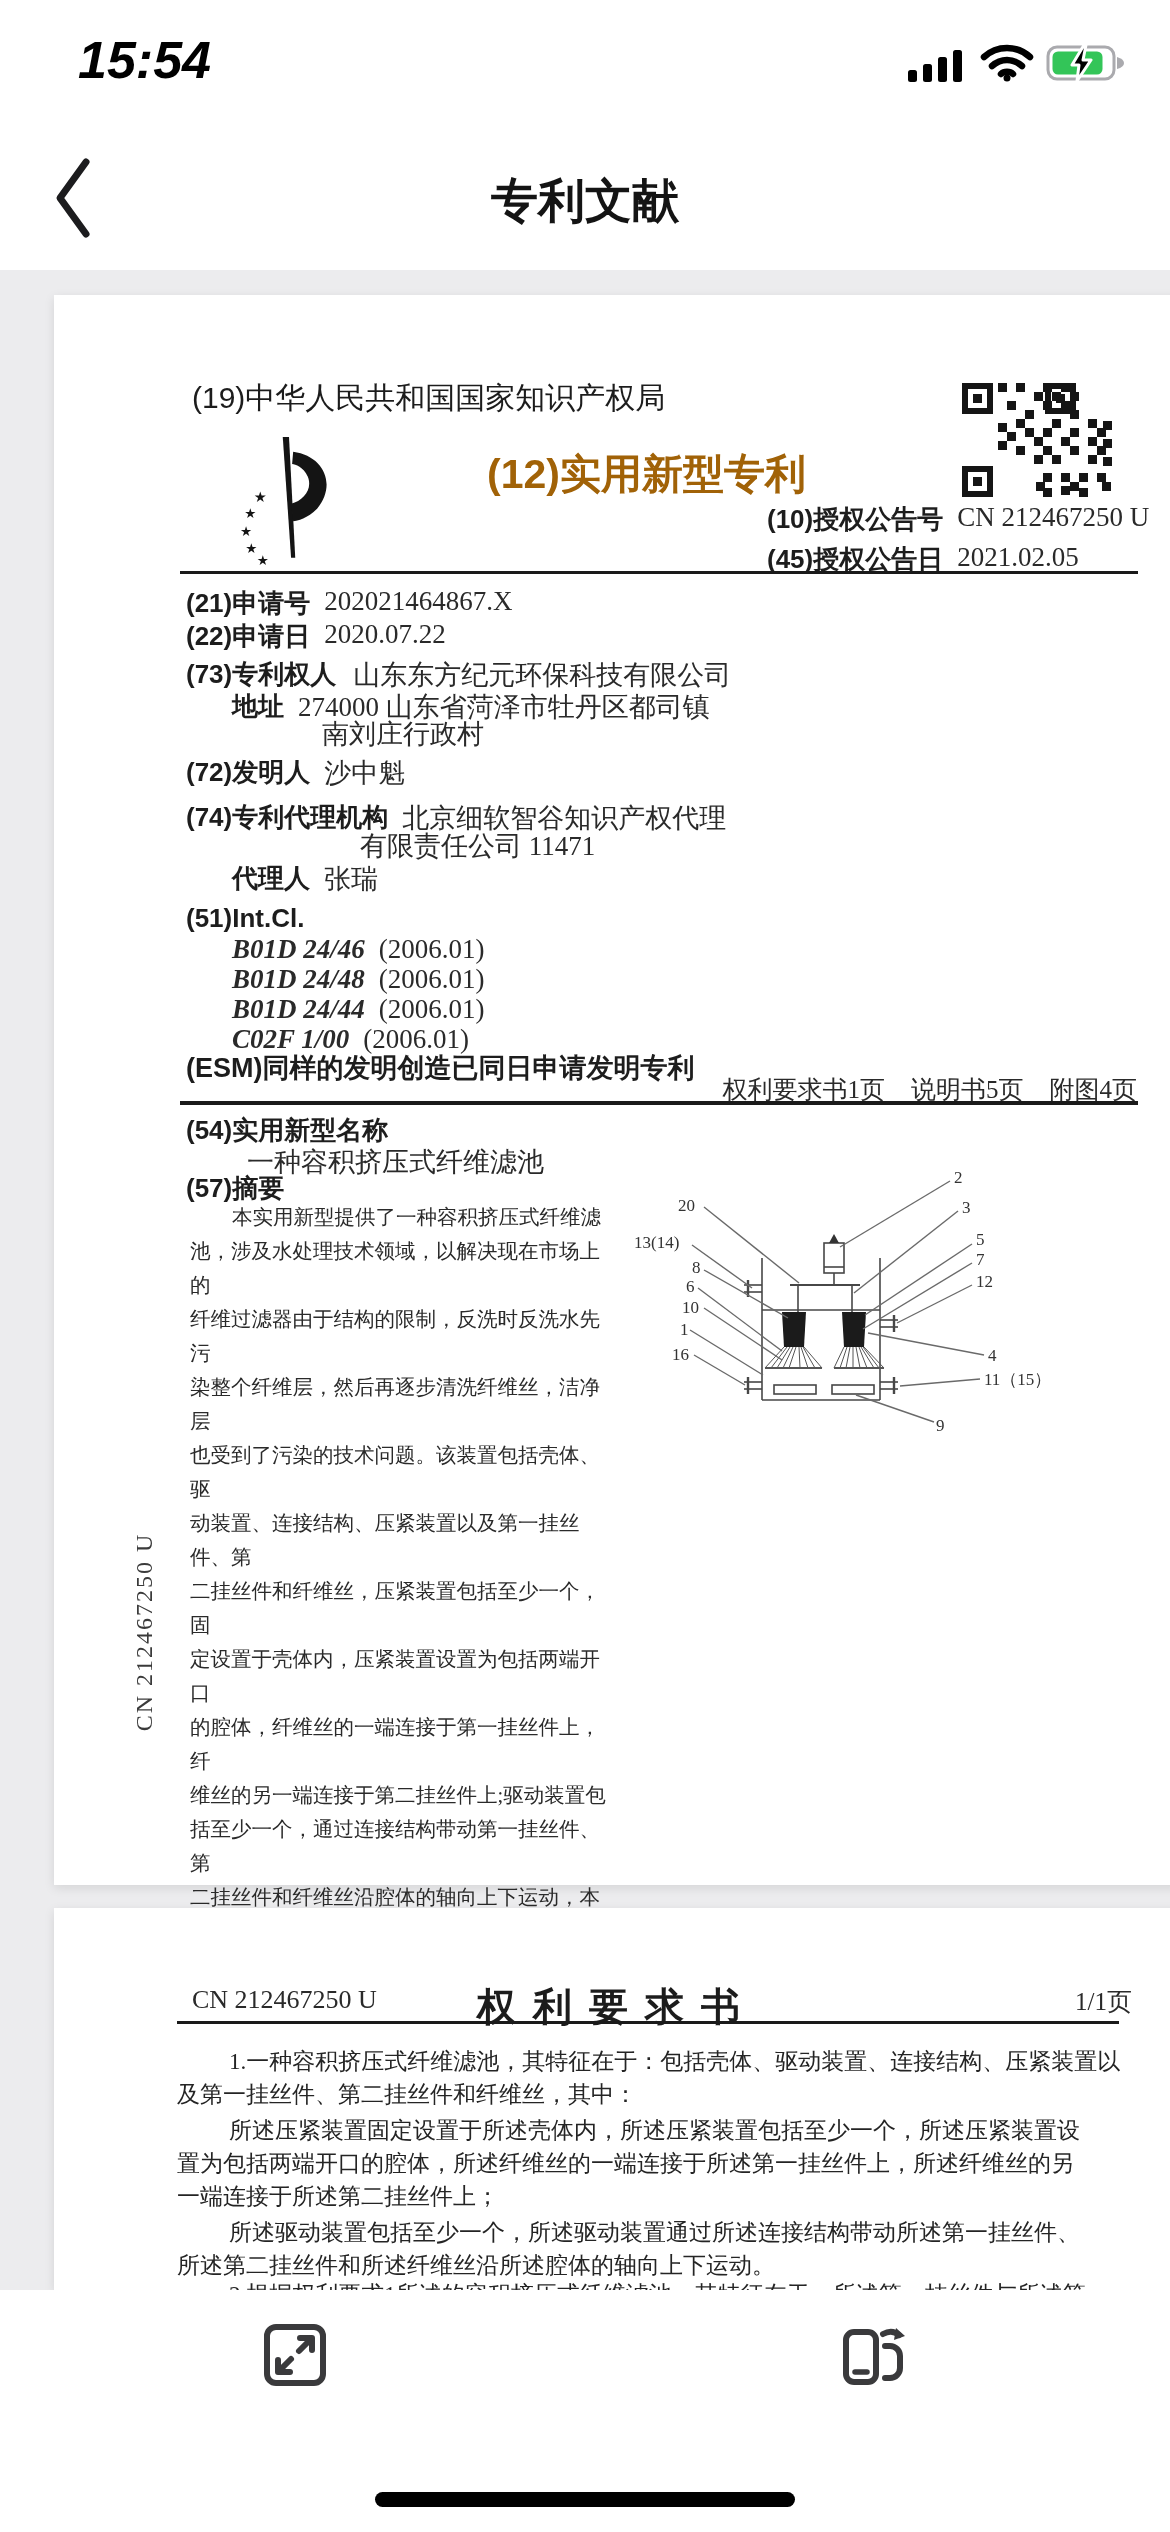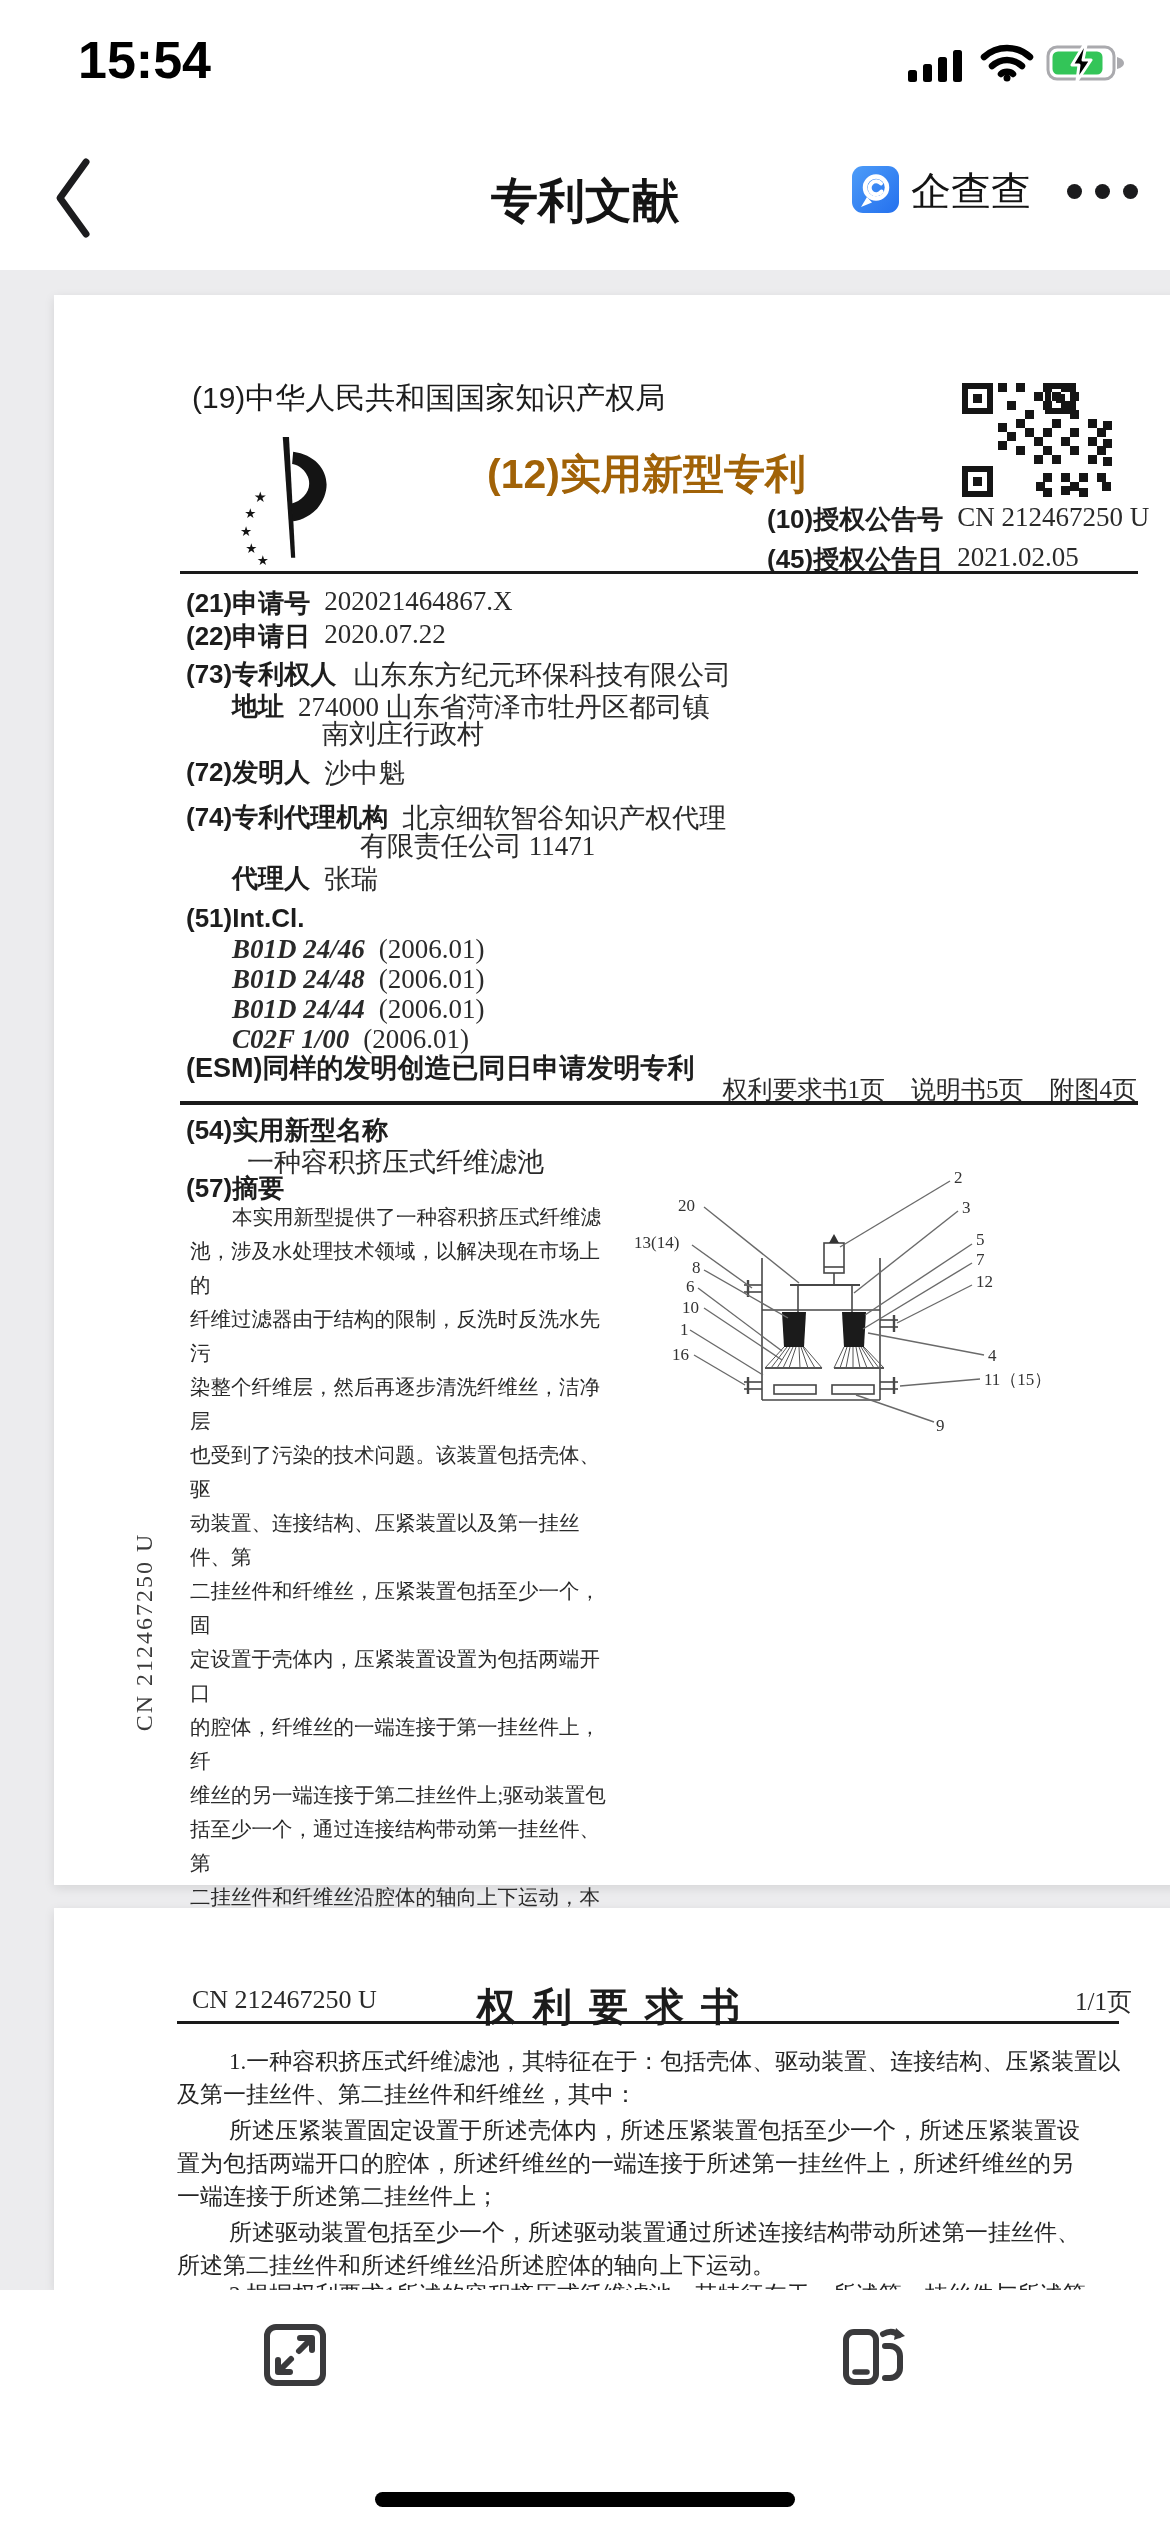--- a/index.html
+++ b/index.html
@@ -1,20 +1,20 @@
 <!DOCTYPE html>
 <html><head>
 <meta charset="utf-8">
 <style>
   html,body{margin:0;padding:0;}
   body{width:1170px;height:2532px;position:relative;background:#ececee;
        font-family:"Liberation Sans",sans-serif;overflow:hidden;}
   .abs{position:absolute;}
   
-  .status-bar{left:0;top:0;width:1170px;height:130px;background:#fff;}
+  .status-bar{left:0;top:0;width:1170px;height:130px;background:#fff;font-style:italic;}
   .time{left:78px;top:30px;font-size:52px;font-weight:700;color:#000;letter-spacing:0;}
   .sicons{right:38px;top:44px;display:flex;align-items:flex-end;gap:12px;}
   
   .nav-bar{left:0;top:130px;width:1170px;height:140px;background:#fff;}
   .nav-bar::after{content:"";position:absolute;left:0;top:140px;width:100%;height:16px;
       background:linear-gradient(rgba(0,0,0,.10),rgba(0,0,0,0));}
   .nav-title{left:0;top:40px;width:100%;text-align:center;font-size:47px;font-weight:600;color:#141414;}
   .nav-right{right:32px;top:34px;display:flex;align-items:center;}
   .app-name{font-size:40px;font-weight:500;color:#141414;margin-left:12px;}
   .menu-dots{display:flex;gap:13px;margin-left:36px;}
@@ -97,41 +97,20 @@
   </div>
 </div>
 
 <div class="abs nav-bar">
   <div class="abs" style="left:50px;top:22px;width:48px;height:96px;">
     <svg width="44" height="92">
         <polyline points="36,10 10,46 36,82" fill="none" stroke="#1c1c1e" stroke-width="7" stroke-linecap="round" stroke-linejoin="round"></polyline>
       </svg>
   </div>
   <div class="abs nav-title">专利文献</div>
-  <div class="abs nav-right">
-    <span>
-      <svg width="47" height="47">
-        <defs>
-            <linearGradient id="g" x1="0" y1="0" x2="1" y2="1">
-          <stop offset="0" stop-color="#4d9cf8"></stop>
-              <stop offset="1" stop-color="#2470ee"></stop>
-            </linearGradient>
-          </defs>
-        <rect x="0" y="0" width="47" height="47" rx="11" fill="url(#g)"></rect>
-        <circle cx="24" cy="21.5" r="11" fill="none" stroke="#fff" stroke-width="4.5"></circle>
-        <path d="M29 17.5 a6.5 6.5 0 1 0 .5 8" fill="none" stroke="#fff" stroke-width="4" stroke-linecap="round"></path>
-        <path d="M15 31 L9 41 L20 36.5 Z" fill="#fff"></path>
-      </svg></span>
-    <span class="app-name">企查查</span>
-    <span class="menu-dots">
-        <i></i>
-        <i></i>
-        <i></i>
-      </span>
-  </div>
 </div>
 
 <div class="abs content">
 
   <div class="abs page-card card1 doc">
     <div class="abs office" style="left:138px;top:83px;">(19)中华人民共和国国家知识产权局</div>
 
     <div class="abs qr">
       <span class="f" style="left:0;top:0;">
           <i></i>

